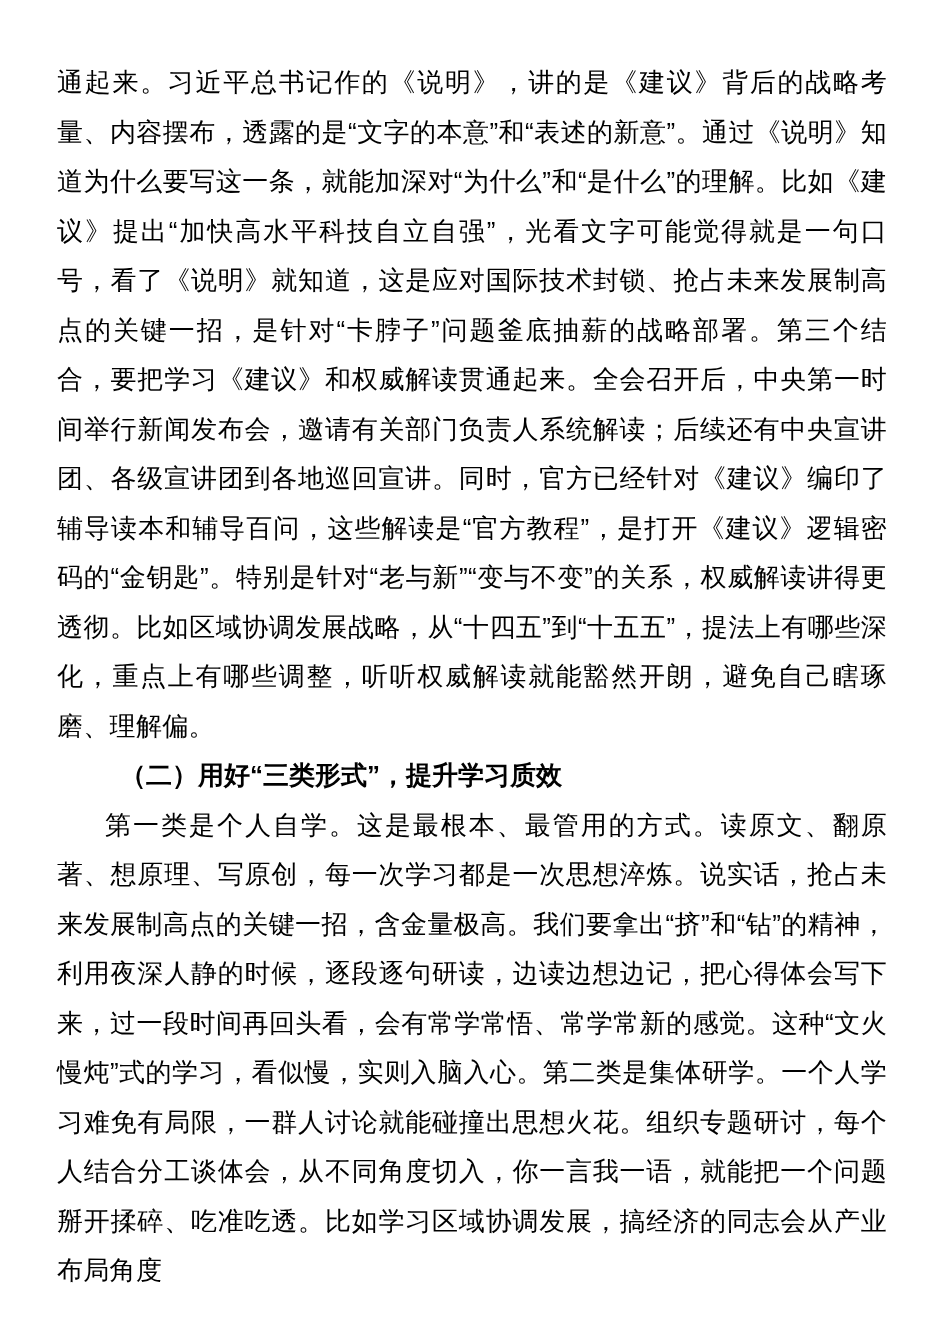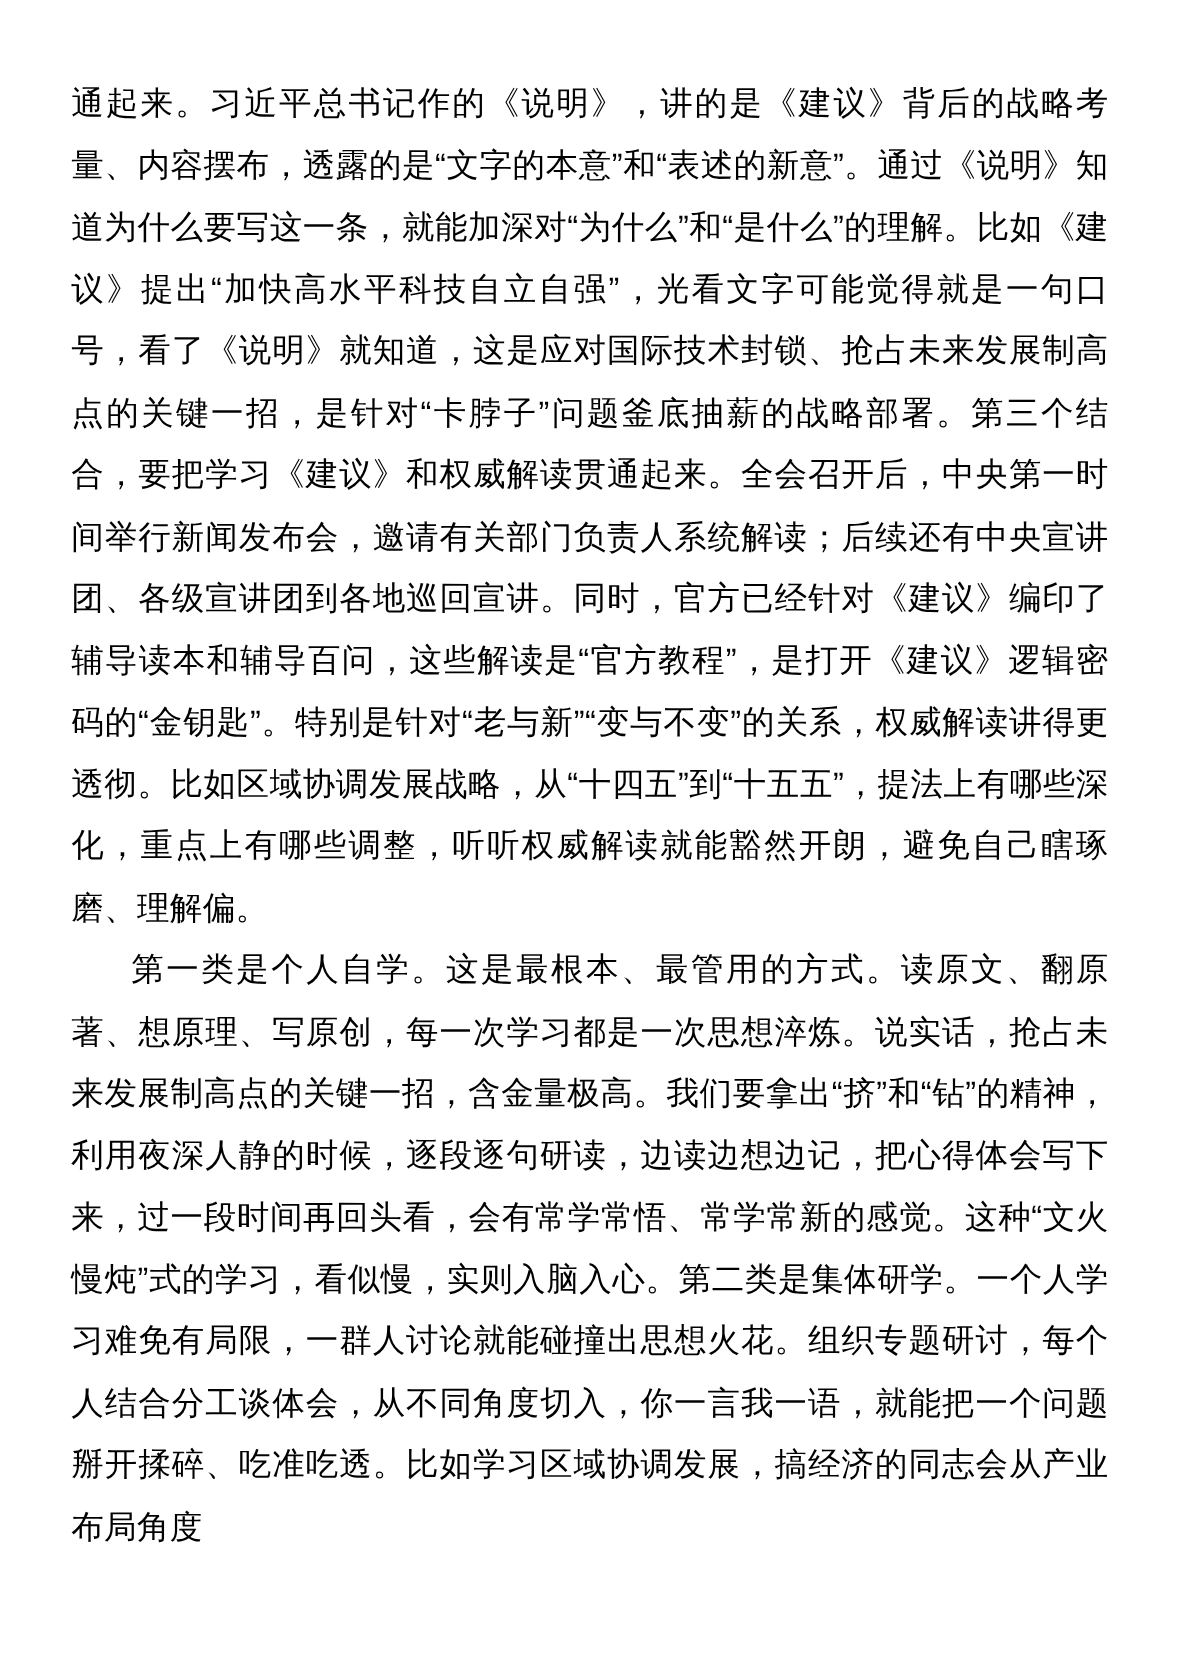--- a/index.html
+++ b/index.html
@@ -41,15 +41,16 @@
     .para-indent {
       text-indent: 48px;
     }
   </style>
 </head>
 <body>
 
 <div class="page">
   <p class="para para-continuation">通起来。习近平总书记作的《说明》，讲的是《建议》背后的战略考量、内容摆布，透露的是“文字的本意”和“表述的新意”。通过《说明》知道为什么要写这一条，就能加深对“为什么”和“是什么”的理解。比如《建议》提出“加快高水平科技自立自强”，光看文字可能觉得就是一句口号，看了《说明》就知道，这是应对国际技术封锁、抢占未来发展制高点的关键一招，是针对“卡脖子”问题釜底抽薪的战略部署。第三个结合，要把学习《建议》和权威解读贯通起来。全会召开后，中央第一时间举行新闻发布会，邀请有关部门负责人系统解读；后续还有中央宣讲团、各级宣讲团到各地巡回宣讲。同时，官方已经针对《建议》编印了辅导读本和辅导百问，这些解读是“官方教程”，是打开《建议》逻辑密码的“金钥匙”。特别是针对“老与新”“变与不变”的关系，权威解读讲得更透彻。比如区域协调发展战略，从“十四五”到“十五五”，提法上有哪些深化，重点上有哪些调整，听听权威解读就能豁然开朗，避免自己瞎琢磨、理解偏。</p>
 
+  <h3 class="section-heading">（二）用好“三类形式”，提升学习质效</h3>
 
   <p class="para para-indent">第一类是个人自学。这是最根本、最管用的方式。读原文、翻原著、想原理、写原创，每一次学习都是一次思想淬炼。说实话，抢占未来发展制高点的关键一招，含金量极高。我们要拿出“挤”和“钻”的精神，利用夜深人静的时候，逐段逐句研读，边读边想边记，把心得体会写下来，过一段时间再回头看，会有常学常悟、常学常新的感觉。这种“文火慢炖”式的学习，看似慢，实则入脑入心。第二类是集体研学。一个人学习难免有局限，一群人讨论就能碰撞出思想火花。组织专题研讨，每个人结合分工谈体会，从不同角度切入，你一言我一语，就能把一个问题掰开揉碎、吃准吃透。比如学习区域协调发展，搞经济的同志会从产业布局角度</p>
 </div>
 
 </body></html>

